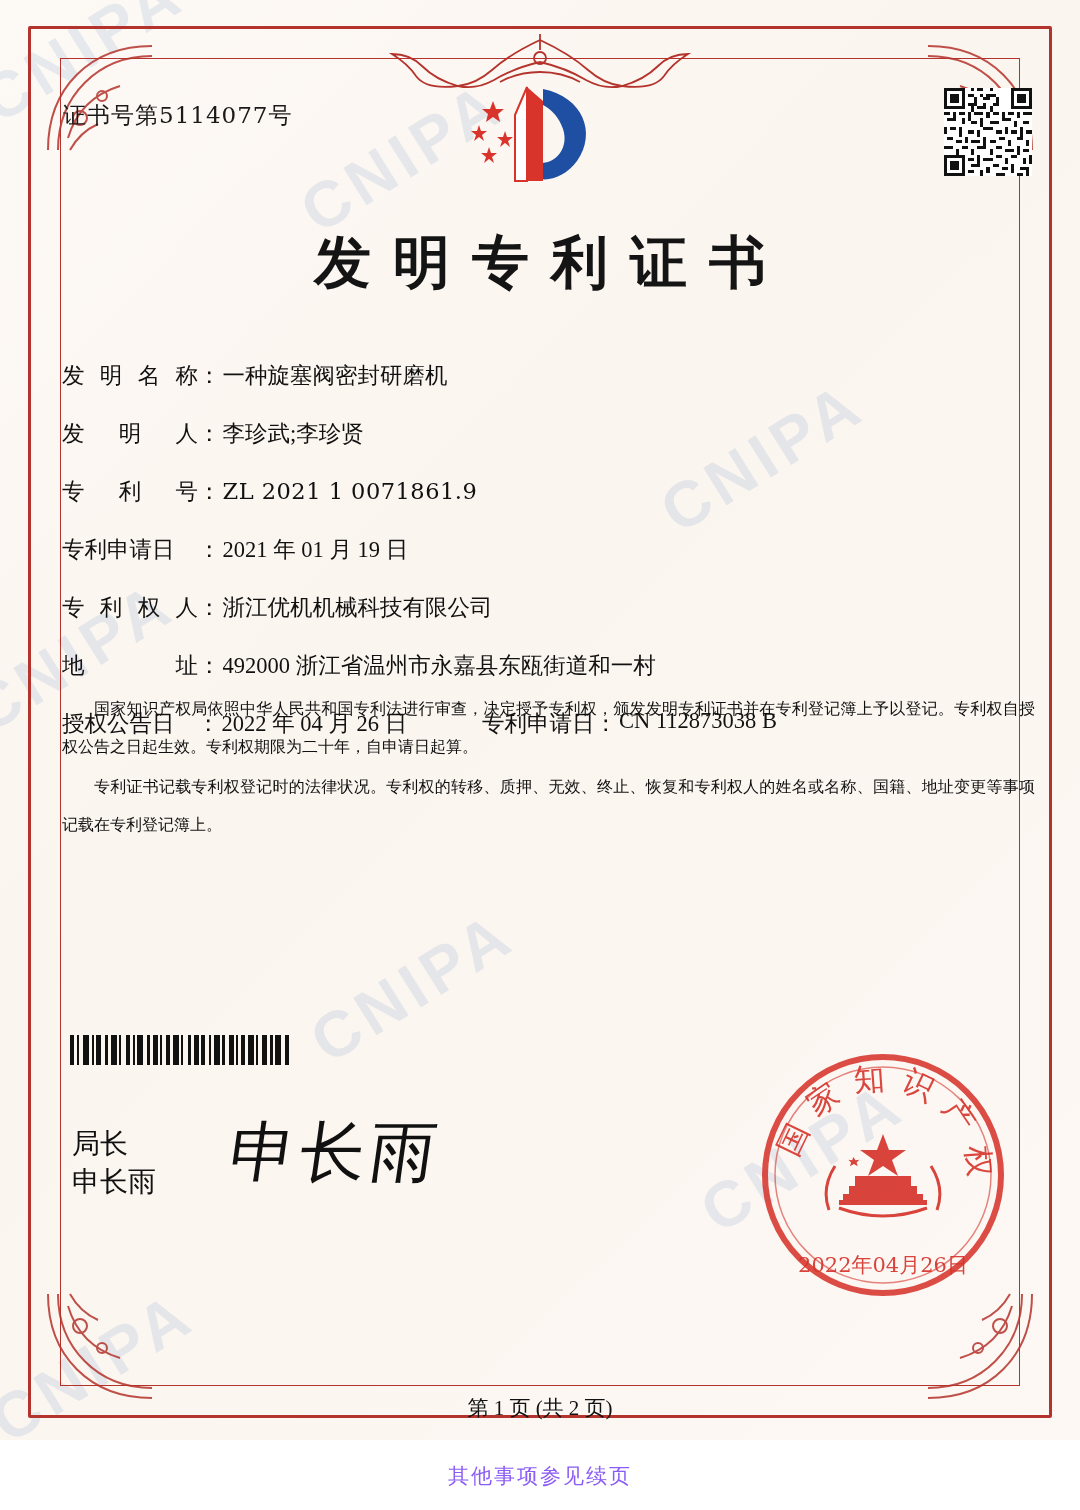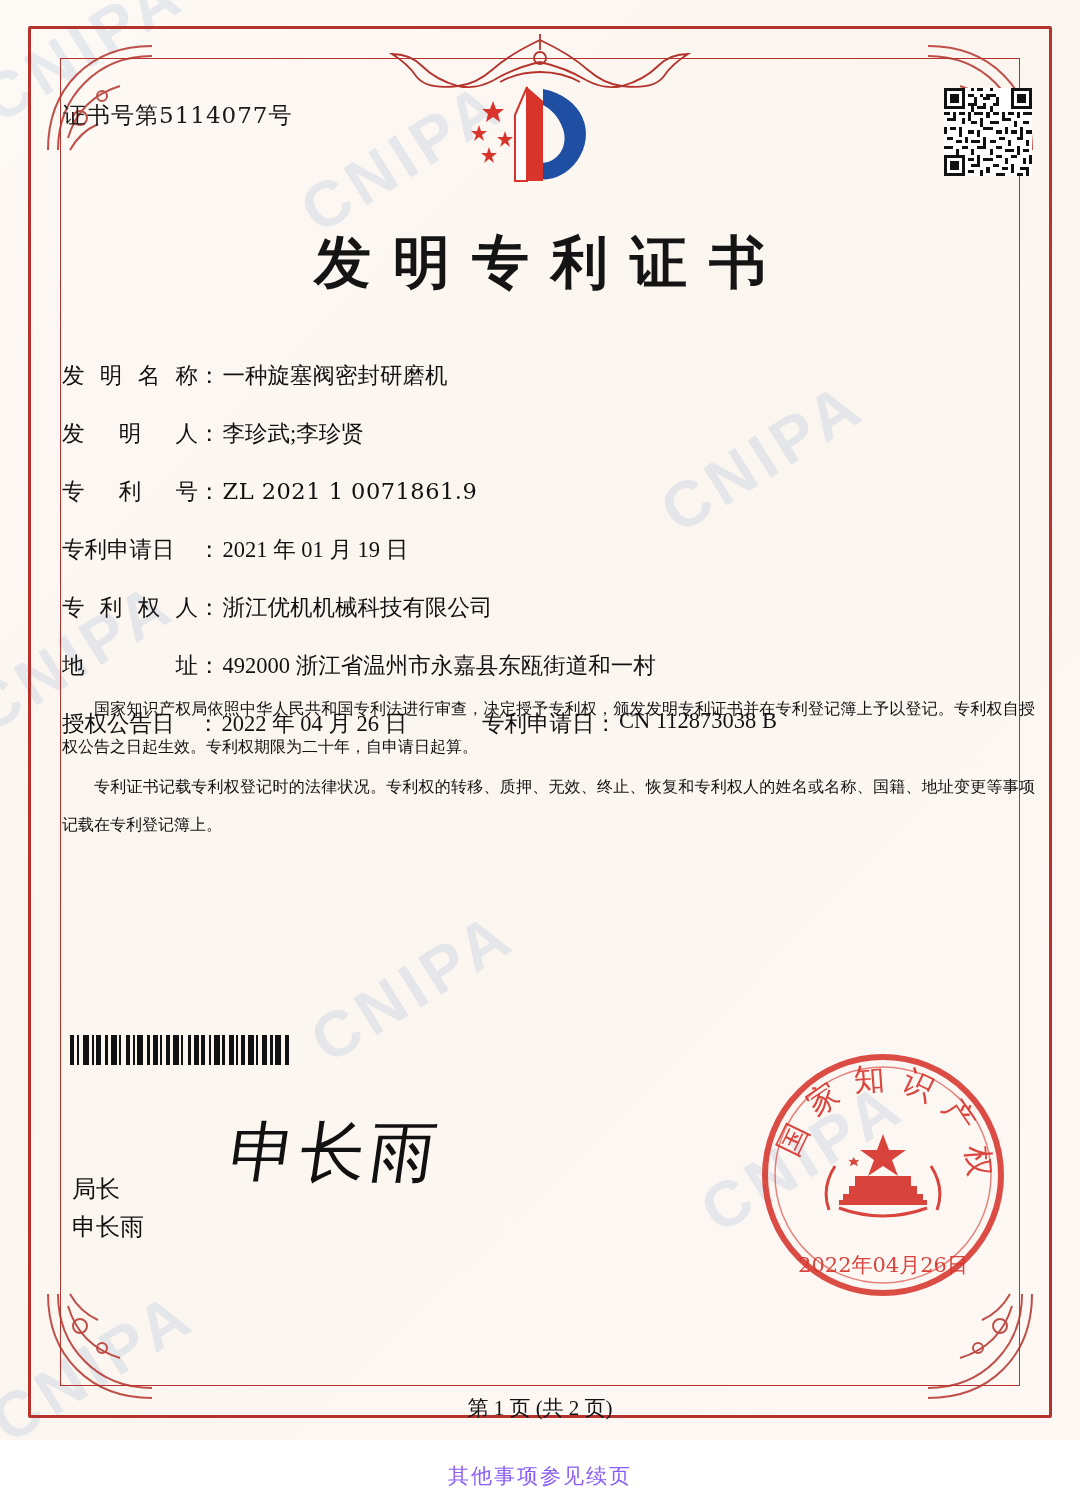--- a/index.html
+++ b/index.html
@@ -89,21 +89,21 @@
   .paras p{margin:0 0 2px 0;}
 
   
   .barcode{
     position:absolute;left:70px;top:1035px;width:330px;height:30px;
     display:flex;align-items:stretch;
   }
   .barcode i{display:block;height:100%;background:#111;}
 
   
-  .sig-block{position:absolute;left:72px;top:1170px;font-size:24px;color:#111;line-height:38px;}
+  .sig-block{position:absolute;left:72px;top:1125px;font-size:28px;color:#111;line-height:38px;}
   .sig-hand{
     position:absolute;left:230px;top:1108px;
     font-size:66px;color:#111;
     font-family:"DejaVu Serif",serif;
     transform:skewX(-8deg);
     letter-spacing:4px;
     white-space:nowrap;
   }
 
   

